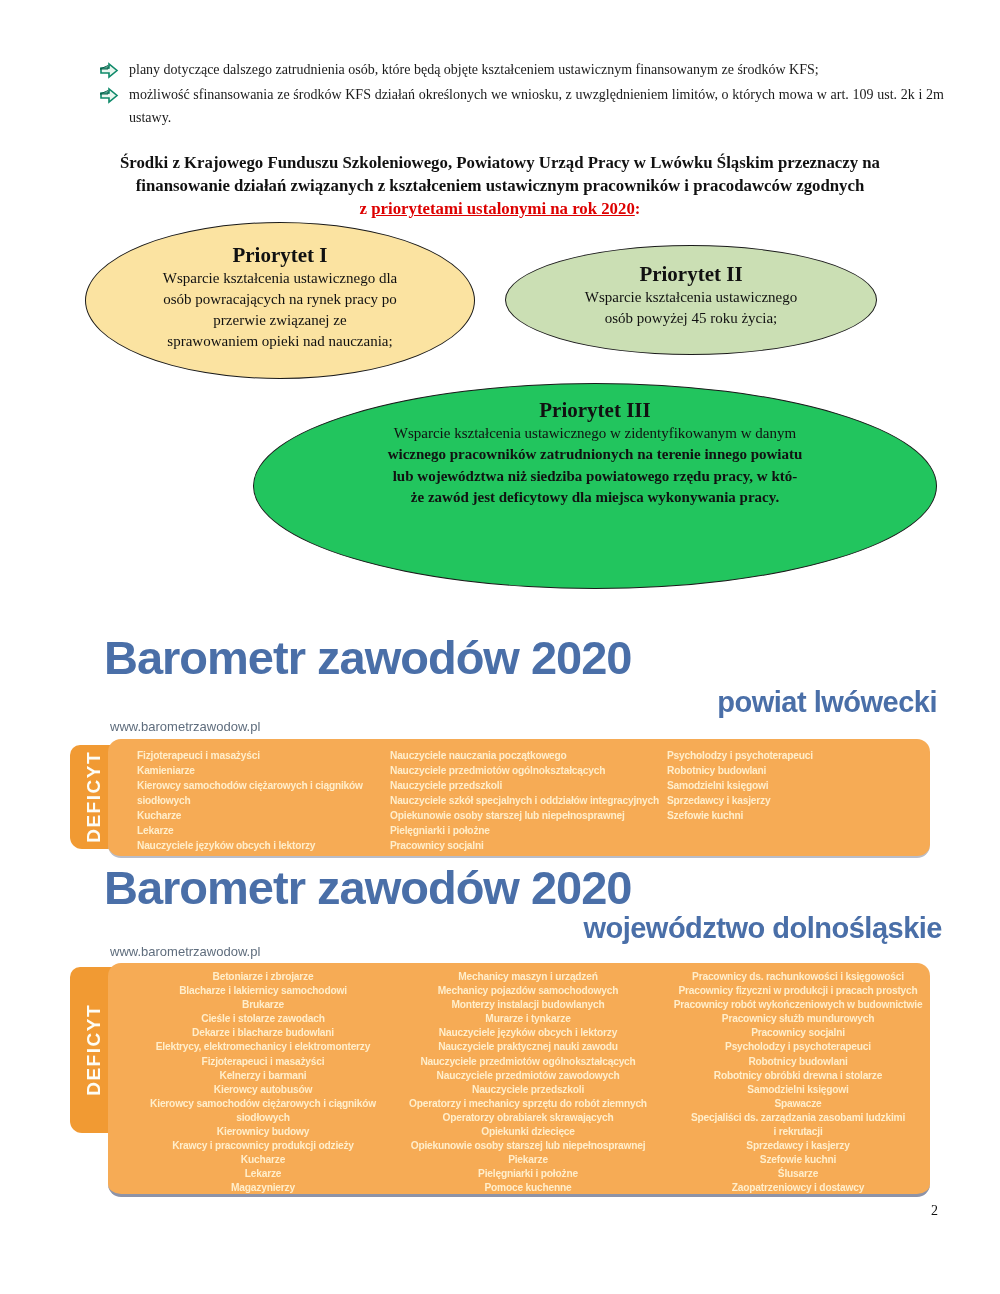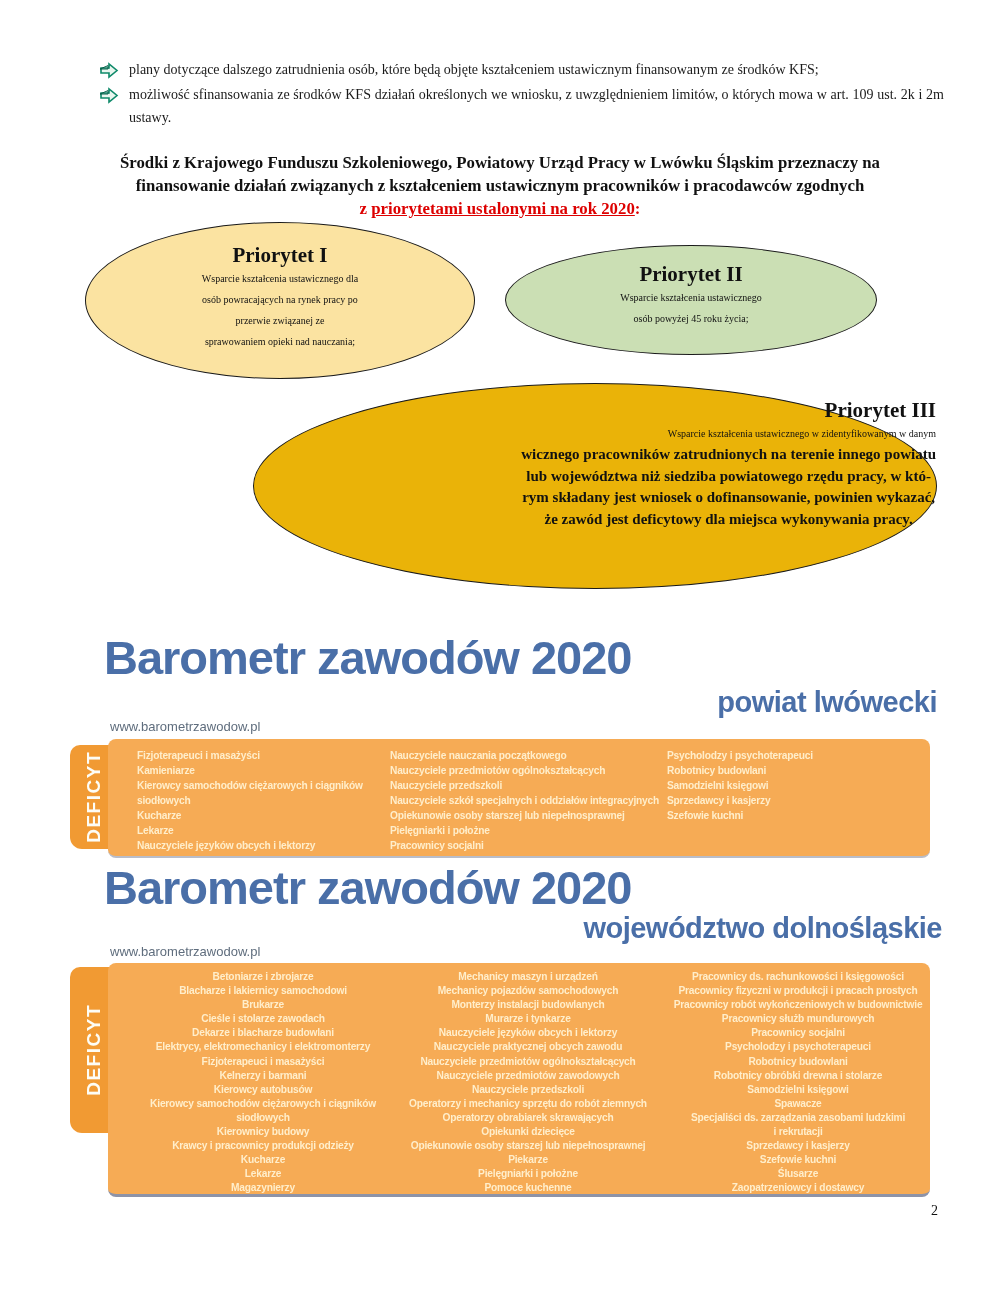--- a/index.html
+++ b/index.html
@@ -25,21 +25,21 @@
   .intro-red .linkish { text-decoration:underline; cursor:pointer; }
   
   .ellipse {
     position:absolute; border:1.6px solid #1a1a1a; border-radius:50%;
     display:flex; flex-direction:column; align-items:center; text-align:center;
   }
   .ellipse-1 { left:85px; top:222px; width:390px; height:157px; background:var(--ellipse1,#fbe3a1); padding-top:19px; z-index:2; }
   .ellipse-2 { left:505px; top:245px; width:372px; height:110px; background:var(--ellipse2,#cbdfb4); padding-top:15px; z-index:2; }
   .ellipse-3 { left:253px; top:383px; width:684px; height:206px; background:var(--ellipse3,#f08080); padding-top:13px; z-index:1; }
   .ellipse-title { font-size:21px; font-weight:bold; line-height:26px; color:#111; }
-  .ellipse-body .tline { font-size:10px; line-height:21px; color:#111; }
+  .ellipse-body .tline { font-size:15px; line-height:21px; color:#111; }
   .ellipse-body-bold .tline { font-size:15px; line-height:21.5px; font-weight:bold; color:#111; }
   
   .baro-title {
     position:absolute; left:104px; font-family:"Liberation Sans", sans-serif;
     font-weight:bold; font-size:47px; letter-spacing:-1px;
     color:var(--title-blue,#4a6fa8); line-height:50px;
   }
   .baro-subtitle {
     position:absolute; font-family:"Liberation Sans", sans-serif;
     font-weight:bold; font-size:29px; letter-spacing:-0.5px;
@@ -58,21 +58,21 @@
     z-index:0;
   }
   .baro-tab-label {
     font-family:"Liberation Sans", sans-serif; font-weight:bold;
     font-size:19px; letter-spacing:1.5px; color:#fdfdf6;
     writing-mode:vertical-rl; transform:rotate(180deg);
   }
   .baro-body {
     position:absolute; left:38px; right:0; top:0; bottom:0;
     background:var(--table-body,#f6ab55);
-    border-radius:8px;
+    border-radius:13px;
     border-bottom:2px solid #b9bdc9;
     z-index:1;
   }
   .baro-col {
     position:absolute;
     font-family:"Liberation Sans", sans-serif; font-weight:bold;
     font-size:10.2px; letter-spacing:-0.2px;
     color:var(--row-text,#ffeecb);
   }
   .baro-col .occ-line { white-space:nowrap; overflow:visible; }
@@ -130,29 +130,28 @@
   </div>
 
   <div class="ellipse ellipse-2" style="background-color: rgb(203, 223, 180);">
     <div class="ellipse-title">Priorytet II</div>
     <div class="ellipse-body">
         <div class="tline">Wsparcie kształcenia ustawicznego</div>
         <div class="tline">osób powyżej 45 roku życia;</div>
       </div>
   </div>
 
-  <div class="ellipse ellipse-3" style="background-color: #eab308; align-items: flex-end;">
+  <div class="ellipse ellipse-3" style="background-color: #22c55e;">
     <div class="ellipse-title">Priorytet III</div>
     <div class="ellipse-body">
         <div class="tline">Wsparcie kształcenia ustawicznego w zidentyfikowanym w danym</div>
       </div>
     <div class="ellipse-body-bold">
         <div class="tline">wicznego pracowników zatrudnionych na terenie innego powiatu</div>
         <div class="tline">lub województwa niż siedziba powiatowego rzędu pracy, w któ-</div>
-        <div class="tline">rym składany jest wniosek o dofinansowanie, powinien wykazać,</div>
         <div class="tline">że zawód jest deficytowy dla miejsca wykonywania pracy.</div>
       </div>
   </div>
 
   <div class="baro-title" style="top:633px;">Barometr zawodów 2020</div>
   <div class="baro-subtitle" style="top:687px; right:63px;">powiat lwówecki</div>
   <div class="baro-site" style="top:719px;">www.barometrzawodow.pl</div>
 
   <div class="baro-table t1" style="top:739px; height:119px;">
     <div class="baro-tab" style="top: 6px; height: 104px; background-color: rgb(241, 154, 51);">
@@ -214,21 +213,21 @@
           <div class="occ-line">Kucharze</div>
           <div class="occ-line">Lekarze</div>
           <div class="occ-line">Magazynierzy</div>
         </div>
       <div class="baro-col col-b" style="top:7px;">
           <div class="occ-line">Mechanicy maszyn i urządzeń</div>
           <div class="occ-line">Mechanicy pojazdów samochodowych</div>
           <div class="occ-line">Monterzy instalacji budowlanych</div>
           <div class="occ-line">Murarze i tynkarze</div>
           <div class="occ-line">Nauczyciele języków obcych i lektorzy</div>
-          <div class="occ-line">Nauczyciele praktycznej obcych zawodu</div>
+          <div class="occ-line">Nauczyciele praktycznej nauki zawodu</div>
           <div class="occ-line">Nauczyciele przedmiotów ogólnokształcących</div>
           <div class="occ-line">Nauczyciele przedmiotów zawodowych</div>
           <div class="occ-line">Nauczyciele przedszkoli</div>
           <div class="occ-line">Operatorzy i mechanicy sprzętu do robót ziemnych</div>
           <div class="occ-line">Operatorzy obrabiarek skrawających</div>
           <div class="occ-line">Opiekunki dziecięce</div>
           <div class="occ-line">Opiekunowie osoby starszej lub niepełnosprawnej</div>
           <div class="occ-line">Piekarze</div>
           <div class="occ-line">Pielęgniarki i położne</div>
           <div class="occ-line">Pomoce kuchenne</div>

